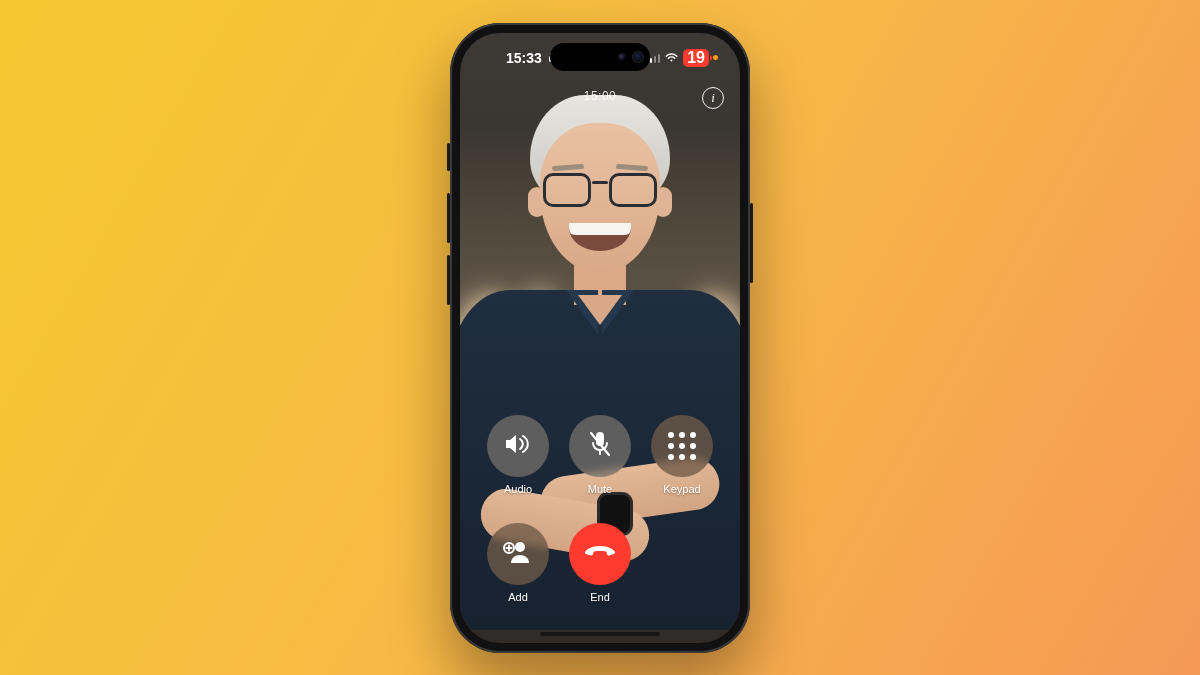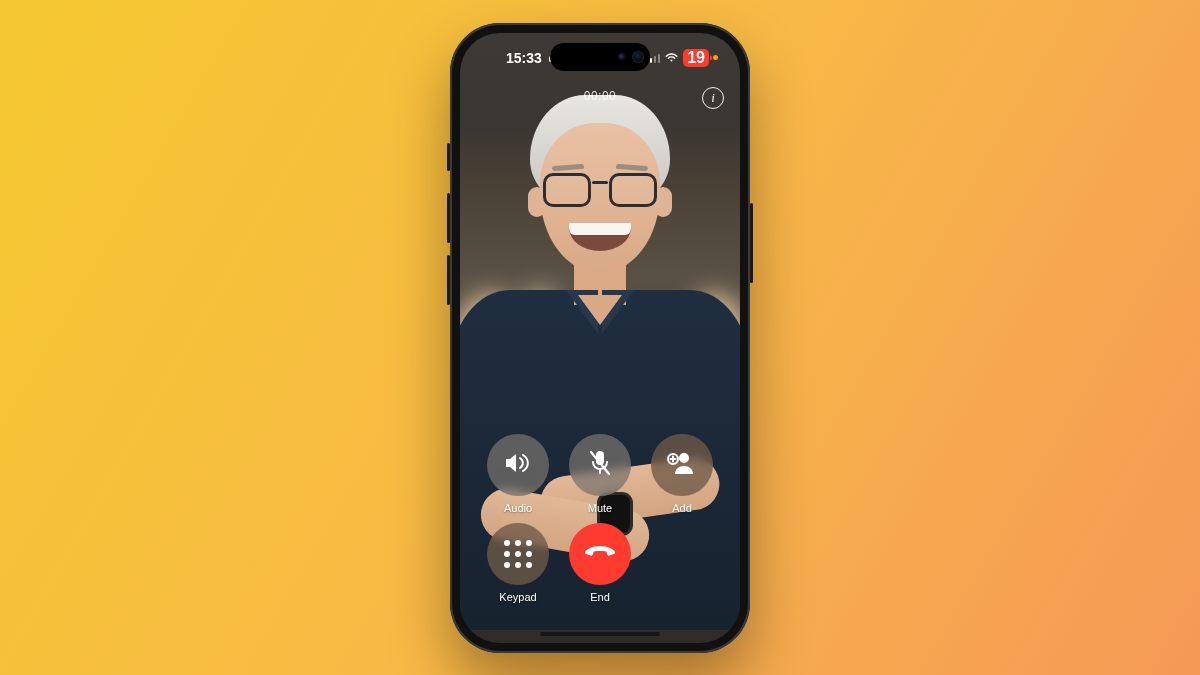--- a/index.html
+++ b/index.html
@@ -315,21 +315,21 @@
       position: absolute;
       left: 0; right: 0;
       bottom: 24px;
       padding: 0 24px 16px 24px;
       z-index: 30;
     }
     .control-grid {
       display: grid;
       grid-template-columns: repeat(3, 1fr);
       grid-auto-rows: auto;
-      gap: 9px 14px;
+      gap: 28px 14px;
       justify-items: center;
     }
     .ctl {
       display: flex;
       flex-direction: column;
       align-items: center;
       gap: 6px;
       cursor: pointer;
       user-select: none;
     }
@@ -448,21 +448,21 @@
           <div class="watch"></div>
         </div>
       </div>
     </div>
 
     <div class="info-btn">
       <span>i</span>
     </div>
 
     <div class="call-header">
-      <div class="call-duration">00:00</div>
+      <div class="call-duration">15:00</div>
     </div>
 
     <div class="controls">
       <div class="control-grid">
 
         <div class="ctl">
           <div class="btn btn-gray">
             <span>
               <svg width="30" height="24" viewBox="0 0 30 24" fill="none">
                 <path d="M3 8h4l6-5v18l-6-5H3z" fill="#fff"></path>
@@ -480,54 +480,54 @@
             <span>
               <svg width="24" height="28" viewBox="0 0 24 28" fill="none">
                 <rect x="8" y="2" width="8" height="14" rx="4" fill="#fff"></rect>
                 <path d="M5 13c0 4 3 7 7 7s7-3 7-7" stroke="#fff" stroke-width="2" stroke-linecap="round" fill="none"></path>
                 <path d="M12 20v4" stroke="#fff" stroke-width="2" stroke-linecap="round"></path>
                 <path d="M3 3l18 22" stroke="#fff" stroke-width="2.2" stroke-linecap="round"></path>
               </svg>
             </span>
           </div>
           <div class="ctl-label">Mute</div>
-        </div>
-
-        <div class="ctl">
-          <div class="btn btn-brown">
-            <span>
-              <svg width="30" height="26" viewBox="0 0 30 26" fill="none">
-                <circle cx="17" cy="8" r="5" fill="#fff"></circle>
-                <path d="M8 24c0-5 4-8 9-8s9 3 9 8" fill="#fff"></path>
-                <circle cx="6" cy="9" r="5" stroke="#fff" stroke-width="2" fill="none"></circle>
-                <path d="M6 6.5v5M3.5 9h5" stroke="#fff" stroke-width="2" stroke-linecap="round"></path>
-              </svg>
-            </span>
-          </div>
-          <div class="ctl-label">Add</div>
         </div>
 
         <div class="ctl">
           <div class="btn btn-brown">
             <span class="keypad-dots">
               <span></span>
                 <span></span>
                 <span></span>
               <span></span>
                 <span></span>
                 <span></span>
               <span></span>
                 <span></span>
                 <span></span>
             </span>
           </div>
           <div class="ctl-label">Keypad</div>
         </div>
 
         <div class="ctl">
+          <div class="btn btn-brown">
+            <span>
+              <svg width="30" height="26" viewBox="0 0 30 26" fill="none">
+                <circle cx="17" cy="8" r="5" fill="#fff"></circle>
+                <path d="M8 24c0-5 4-8 9-8s9 3 9 8" fill="#fff"></path>
+                <circle cx="6" cy="9" r="5" stroke="#fff" stroke-width="2" fill="none"></circle>
+                <path d="M6 6.5v5M3.5 9h5" stroke="#fff" stroke-width="2" stroke-linecap="round"></path>
+              </svg>
+            </span>
+          </div>
+          <div class="ctl-label">Add</div>
+        </div>
+
+        <div class="ctl">
           <div class="btn btn-end">
             <span>
               <svg width="34" height="16" viewBox="0 0 34 16" fill="none">
                 <path d="M17 2C9 2 3 5.5 2 8.2c-.3.8.2 1.6 1 1.9l4.6 1.5c.9.3 1.8-.2 2.1-1l.8-2.3c.2-.6.8-1 1.4-1 1.6-.2 3.3-.3 5.1-.3s3.5.1 5.1.3c.6 0 1.2.4 1.4 1l.8 2.3c.3.8 1.2 1.3 2.1 1L31 10c.8-.3 1.3-1.1 1-1.9C31 5.5 25 2 17 2z" fill="#fff"></path>
               </svg>
             </span>
           </div>
           <div class="ctl-label">End</div>
         </div>
 

